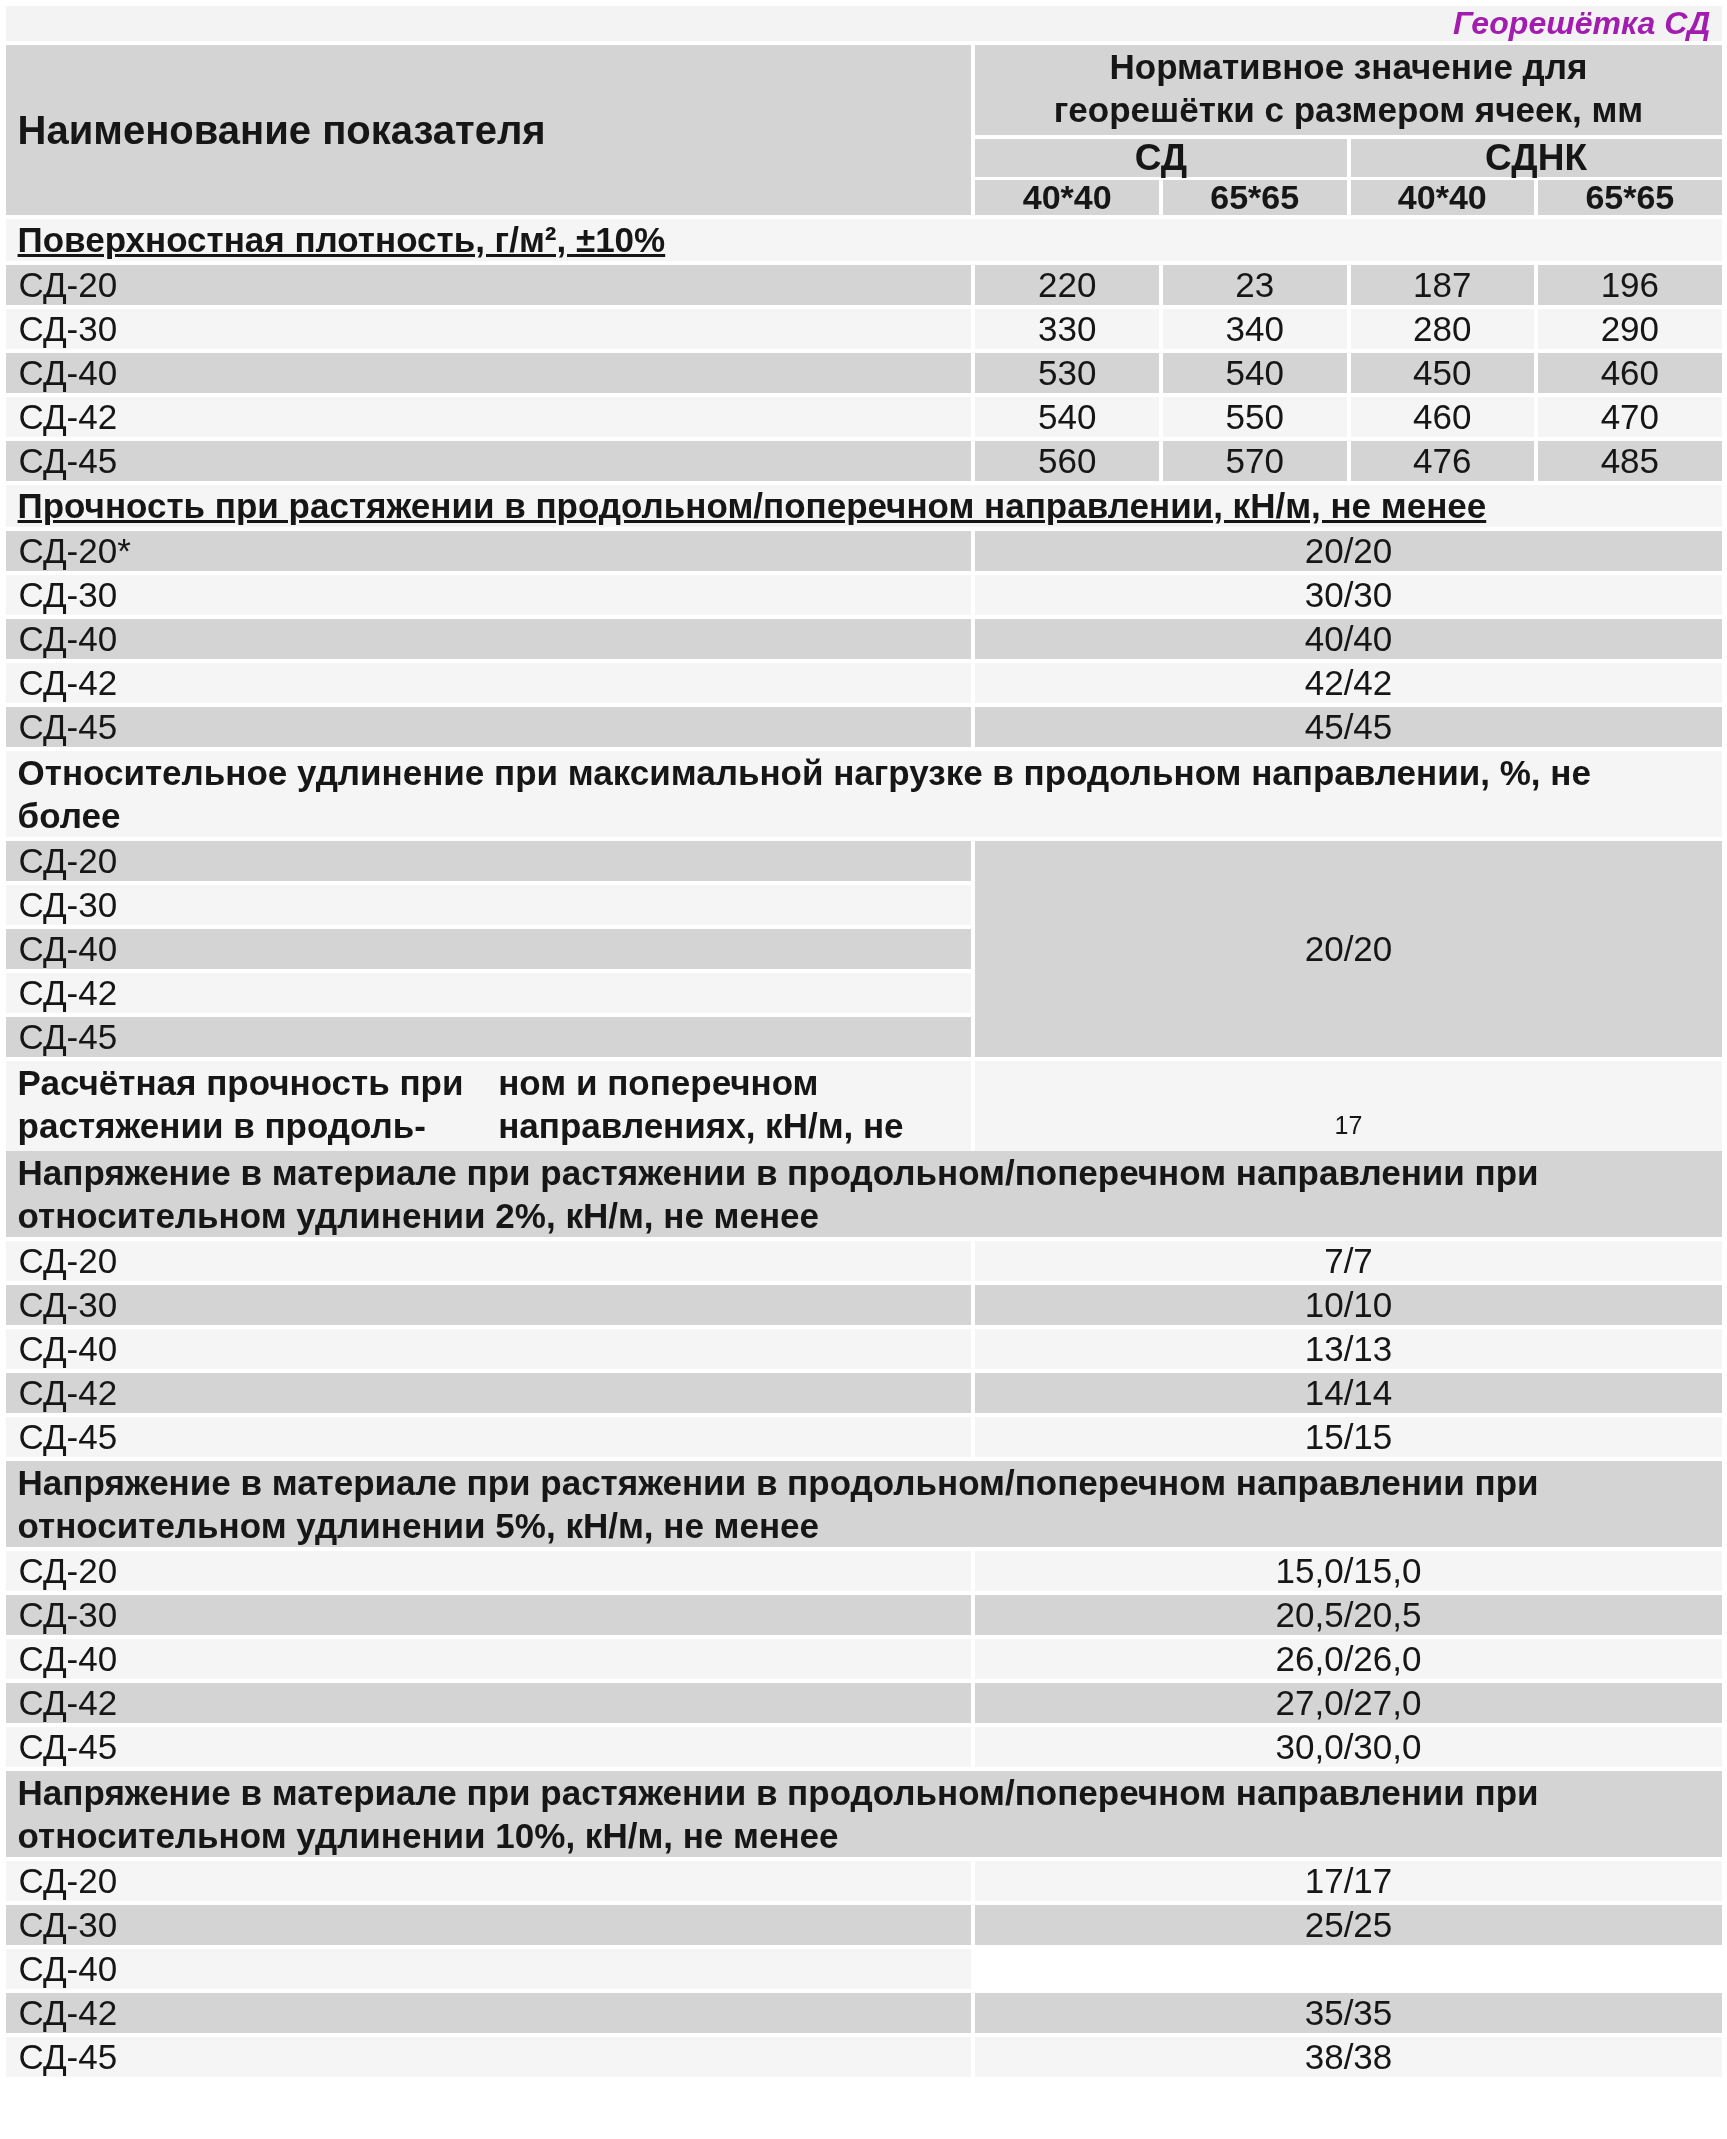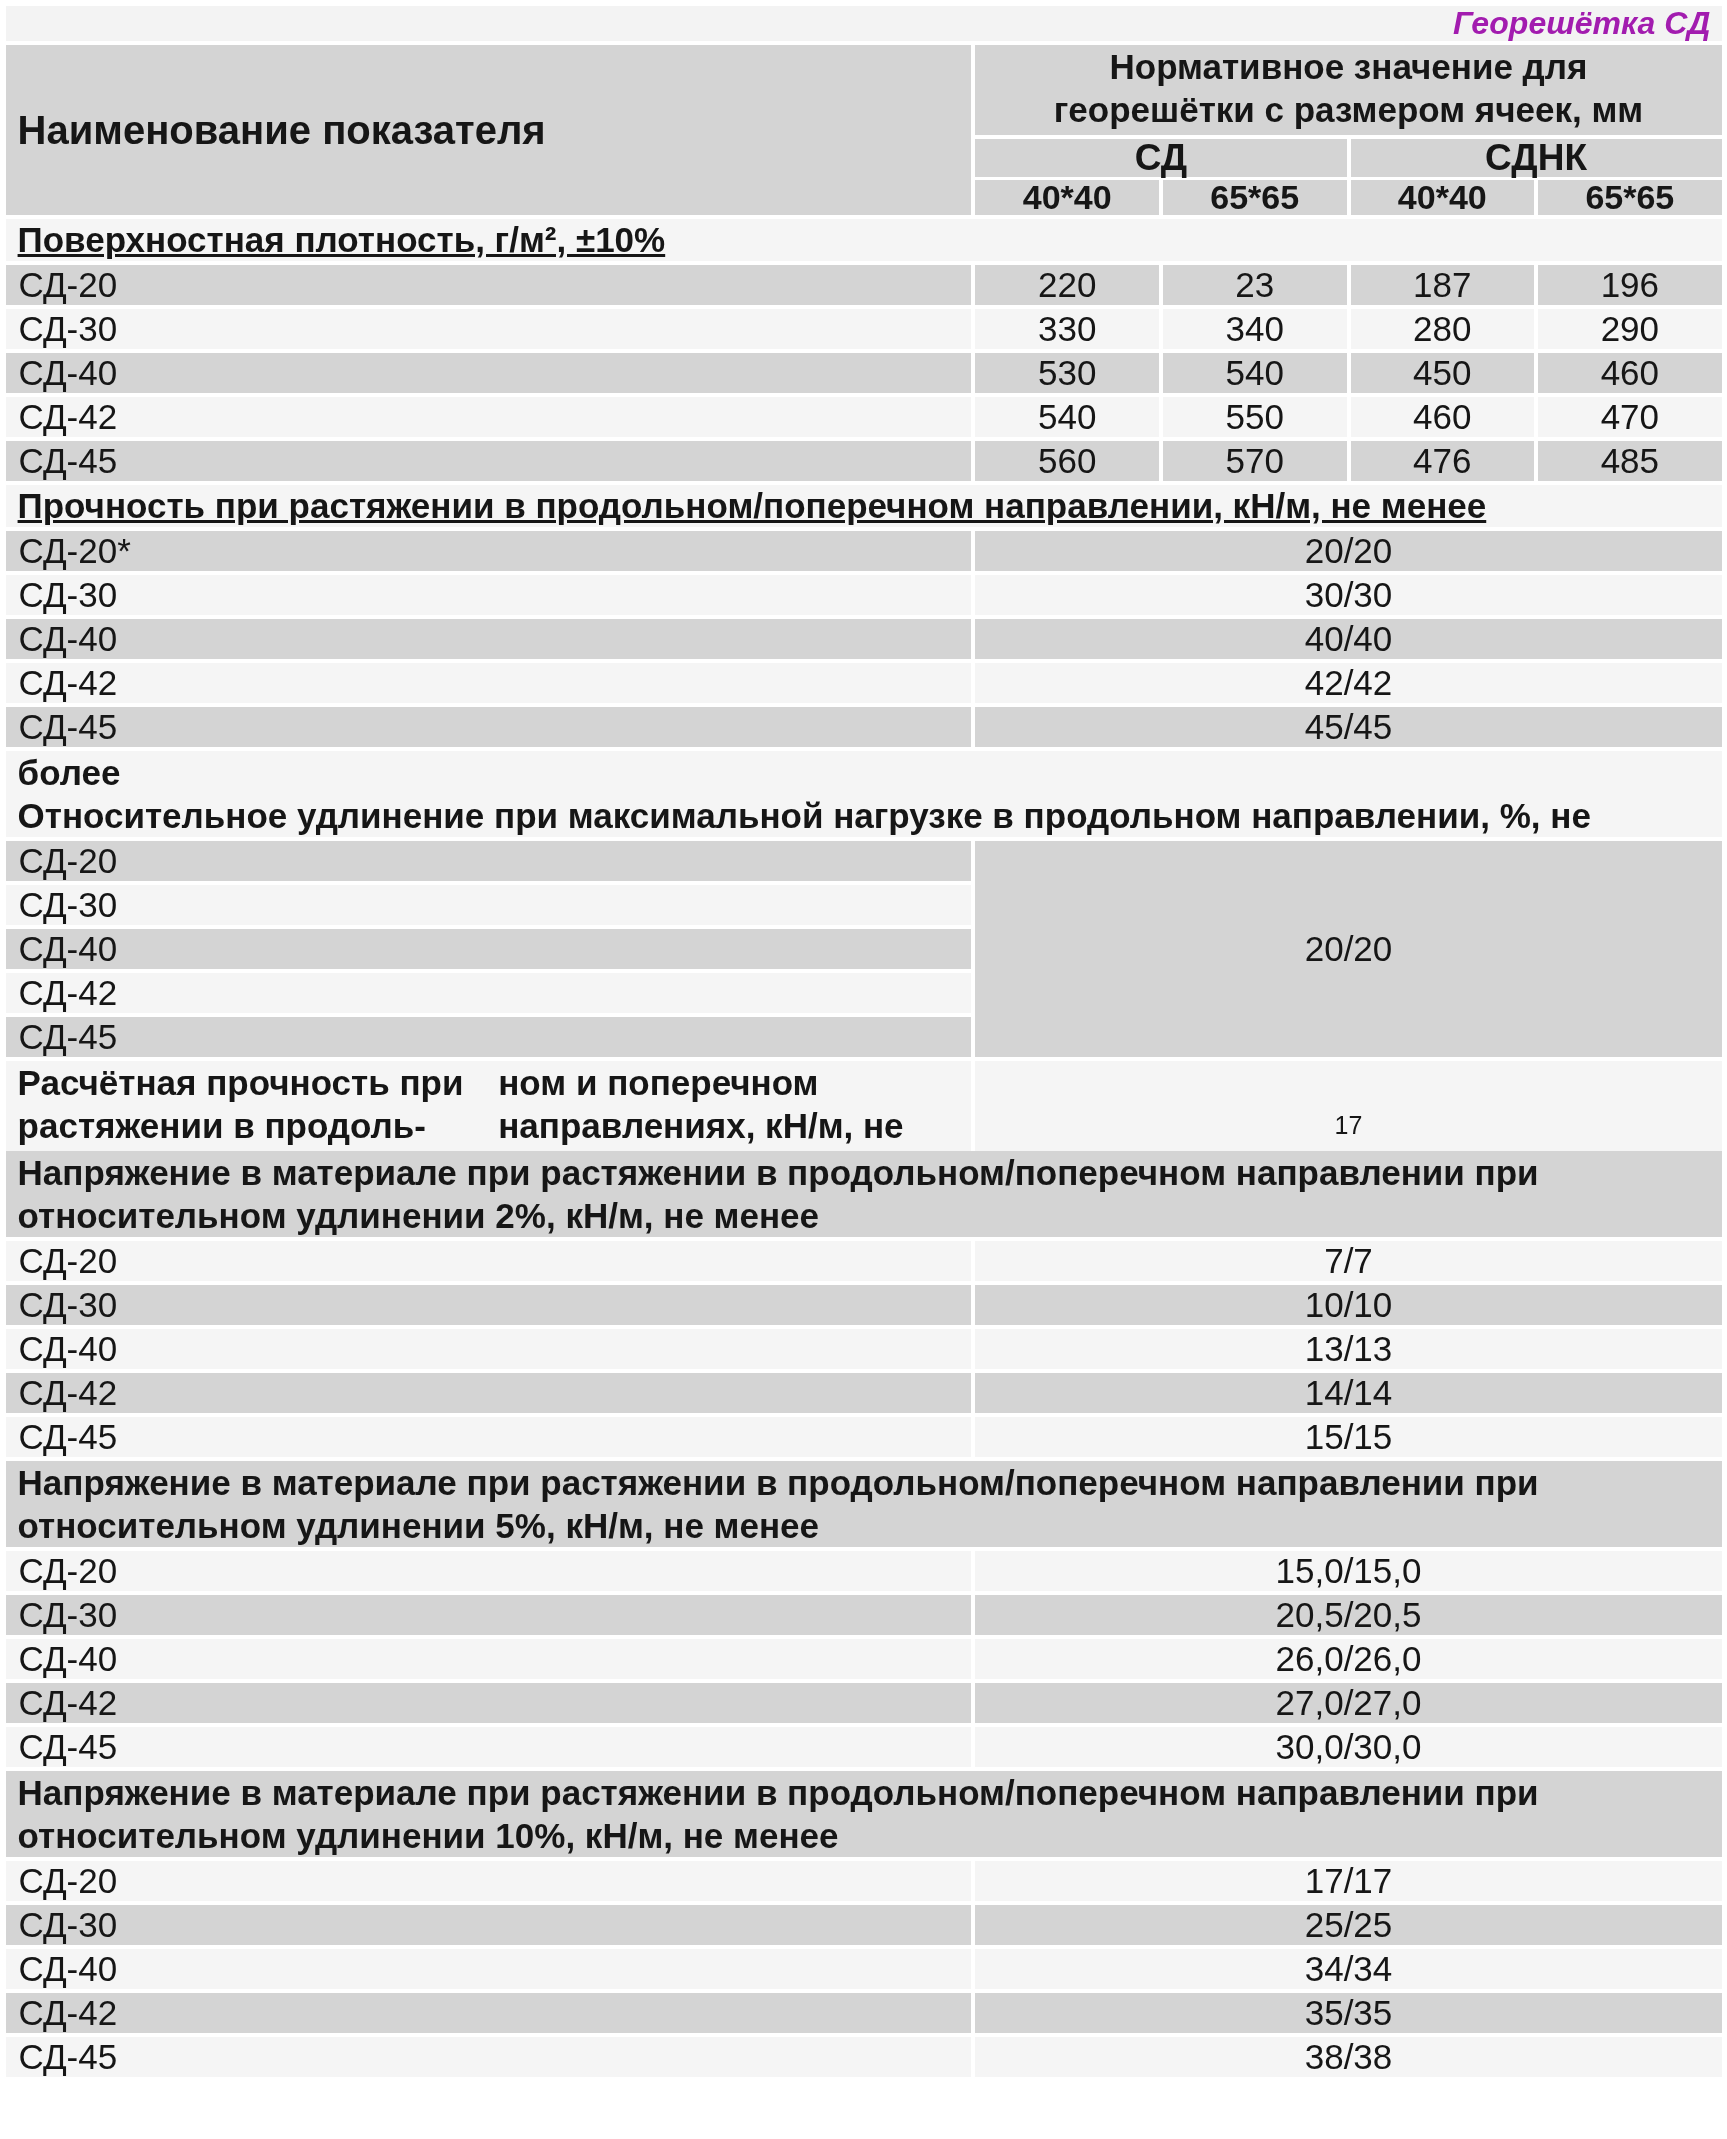--- a/index.html
+++ b/index.html
@@ -150,22 +150,22 @@
   <div class="row">
     <div class="w label">СД-42</div>
     <div class="w val merged">42/42</div>
   </div>
   <div class="row">
     <div class="g label">СД-45</div>
     <div class="g val merged">45/45</div>
   </div>
 
   <div class="w sechdr2">
+    <div>Относительное удлинение при максимальной нагрузке в продольном направлении, %, не</div>
     <div>более</div>
-    <div>Относительное удлинение при максимальной нагрузке в продольном направлении, %, не</div>
   </div>
   <div class="s3">
     <div class="g label">СД-20</div>
     <div class="w label">СД-30</div>
     <div class="g label">СД-40</div>
     <div class="w label">СД-42</div>
     <div class="g label">СД-45</div>
     <div class="g s3block">20/20</div>
   </div>
 
@@ -234,21 +234,20 @@
   <div class="row">
     <div class="w label">СД-20</div>
     <div class="w val merged">17/17</div>
   </div>
   <div class="row">
     <div class="g label">СД-30</div>
     <div class="g val merged">25/25</div>
   </div>
   <div class="row">
     <div class="w label">СД-40</div>
-    <div class="w val merged">34/34</div>
   </div>
   <div class="row">
     <div class="g label">СД-42</div>
     <div class="g val merged">35/35</div>
   </div>
   <div class="row">
     <div class="w label">СД-45</div>
     <div class="w val merged">38/38</div>
   </div>
 

